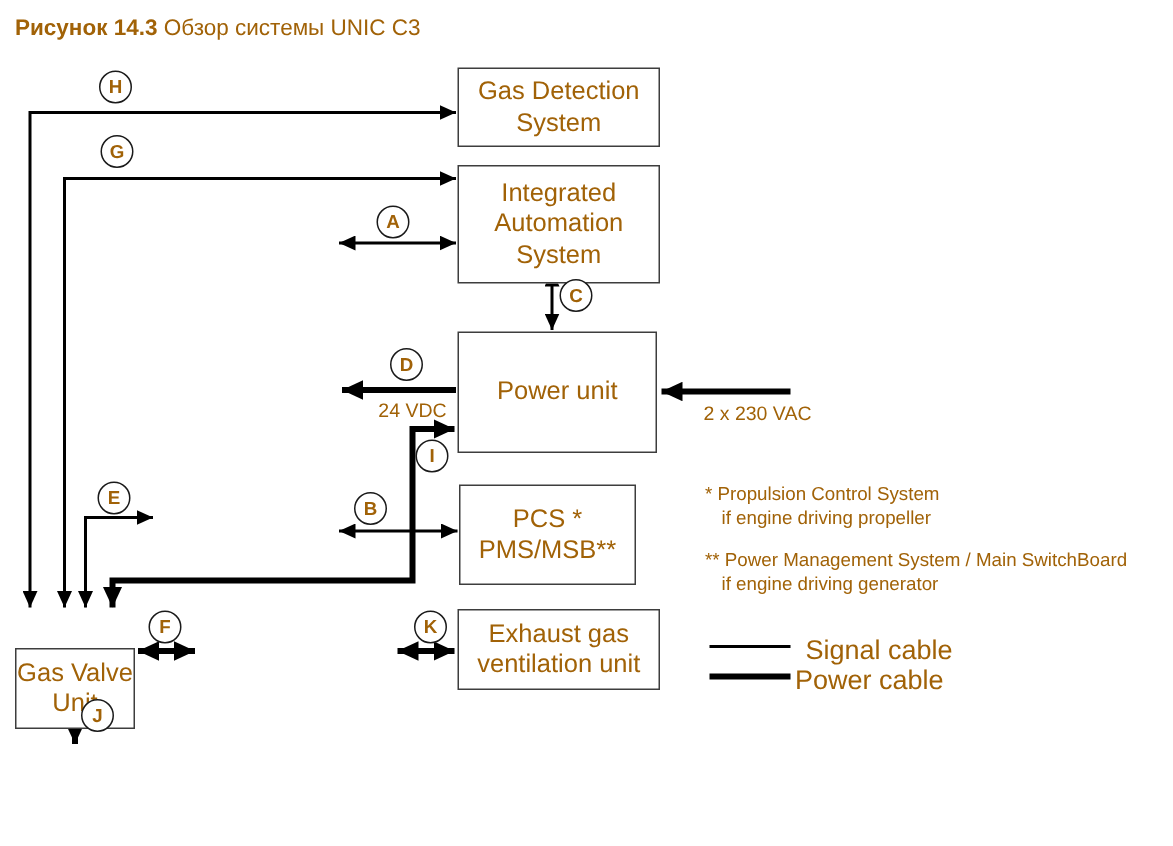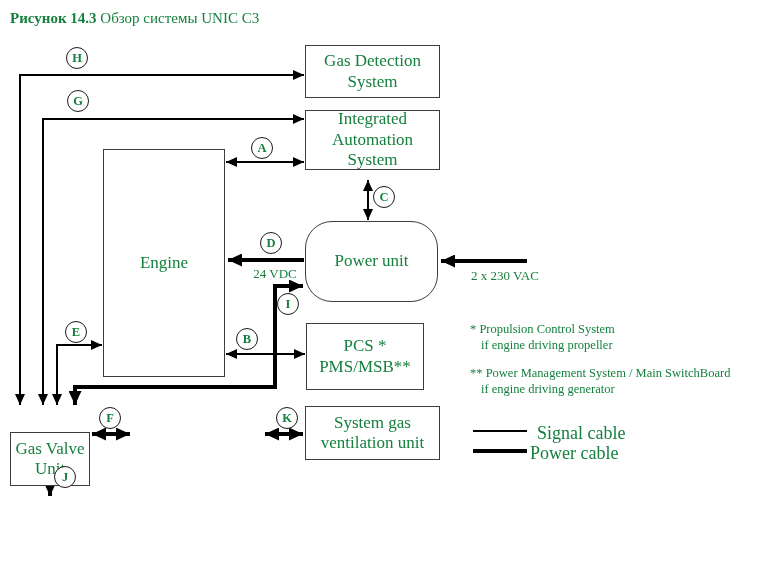--- a/index.html
+++ b/index.html
@@ -1,21 +1,21 @@
 <!DOCTYPE html>
 <html><head>
 <meta charset="utf-8">
 <style>
   html,body{margin:0;padding:0;background:#ffffff;}
   .stage{
     position:relative;
     width:782px;height:564px;
     background:#ffffff;
-    font-family:Liberation Serif, serif;
-    color:#15803d;
+    font-family:Liberation Sans, sans-serif;
+    color:#a16207;
     overflow:hidden;
   }
   .title{
     position:absolute;left:10px;top:10px;
     font-size:15px;white-space:nowrap;
   }
   .title b{font-weight:bold;}
   svg.wires{position:absolute;left:0;top:0;width:782px;height:564px;}
   .box{
     position:absolute;
@@ -88,36 +88,35 @@
       <polyline points="75,405 75,387 275,387 275,286 303,286" marker-start="url(#aP)" marker-end="url(#aP)"></polyline>
       <polyline points="50,461 50,496" marker-start="url(#aP)" marker-end="url(#aP)"></polyline>
       <polyline points="92,434 130,434" marker-start="url(#aP)" marker-end="url(#aP)"></polyline>
       <polyline points="265,434 303,434" marker-start="url(#aP)" marker-end="url(#aP)"></polyline>
     </g>
   </svg>
 
   <div class="box" style="left:305px;top:45px;width:135px;height:53px;">Gas Detection
 System</div>
 
-  <div class="box" style="left:305px;top:110px;width:135px;height:60px;">Integrated
+  <div class="box" style="left:305px;top:110px;width:135px;height:79px;">Integrated
 Automation
 System</div>
 
-  <div class="box" style="left:305px;top:221px;width:133px;height:81px;border-radius:27px;">Power unit</div>
+  <div class="box" style="left:305px;top:221px;width:133px;height:81px;">Power unit</div>
 
   <div class="box" style="left:306px;top:323px;width:118px;height:67px;">PCS *
 PMS/MSB**</div>
 
-  <div class="box" style="left:103px;top:149px;width:122px;height:228px;">Engine</div>
 
   <div class="box" style="left:10px;top:392px;width:80px;height:54px;margin-top:40px;">Gas Valve
 Unit</div>
 
 
-  <div class="box" style="left:305px;top:406px;width:135px;height:54px;">System gas
+  <div class="box" style="left:305px;top:406px;width:135px;height:54px;">Exhaust gas
 ventilation unit</div>
 
 
   <div class="badge" style="left:66px;top:47px;">H</div>
   <div class="badge" style="left:67px;top:90px;">G</div>
   <div class="badge" style="left:251px;top:137px;">A</div>
   <div class="badge" style="left:373px;top:186px;">C</div>
   <div class="badge" style="left:260px;top:232px;">D</div>
   <div class="badge" style="left:277px;top:293px;">I</div>
   <div class="badge" style="left:236px;top:328px;">B</div>

